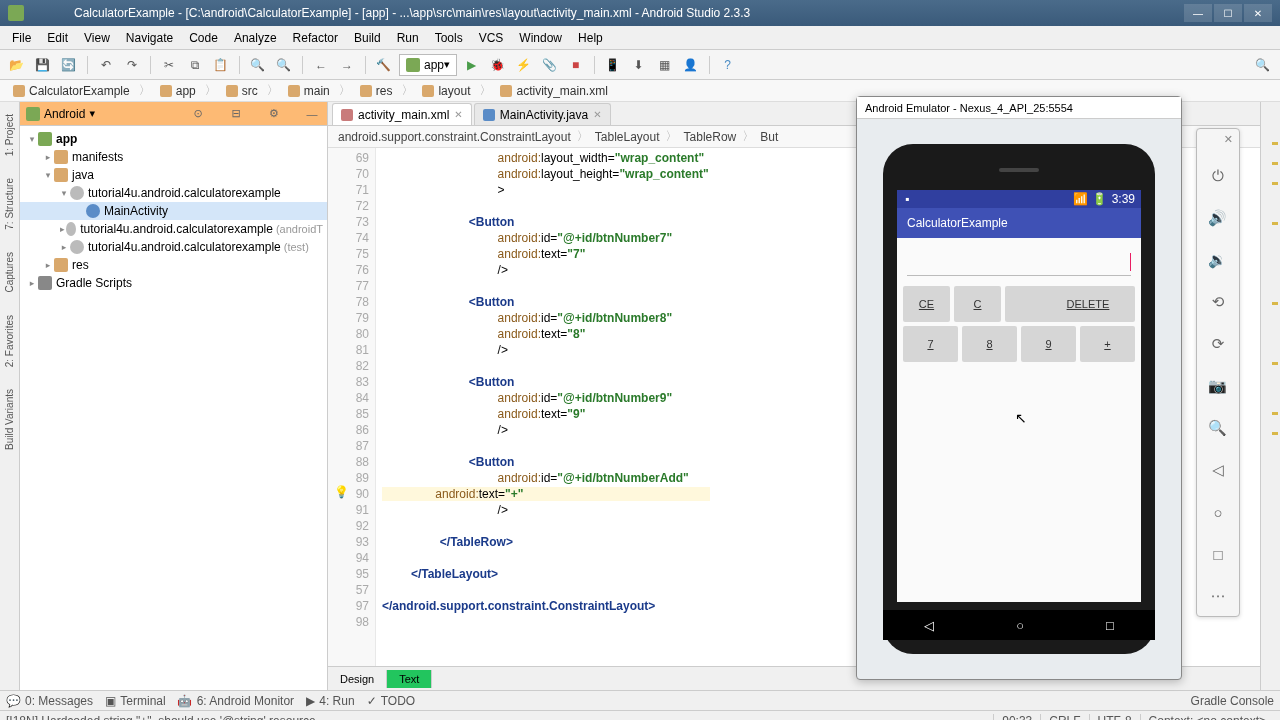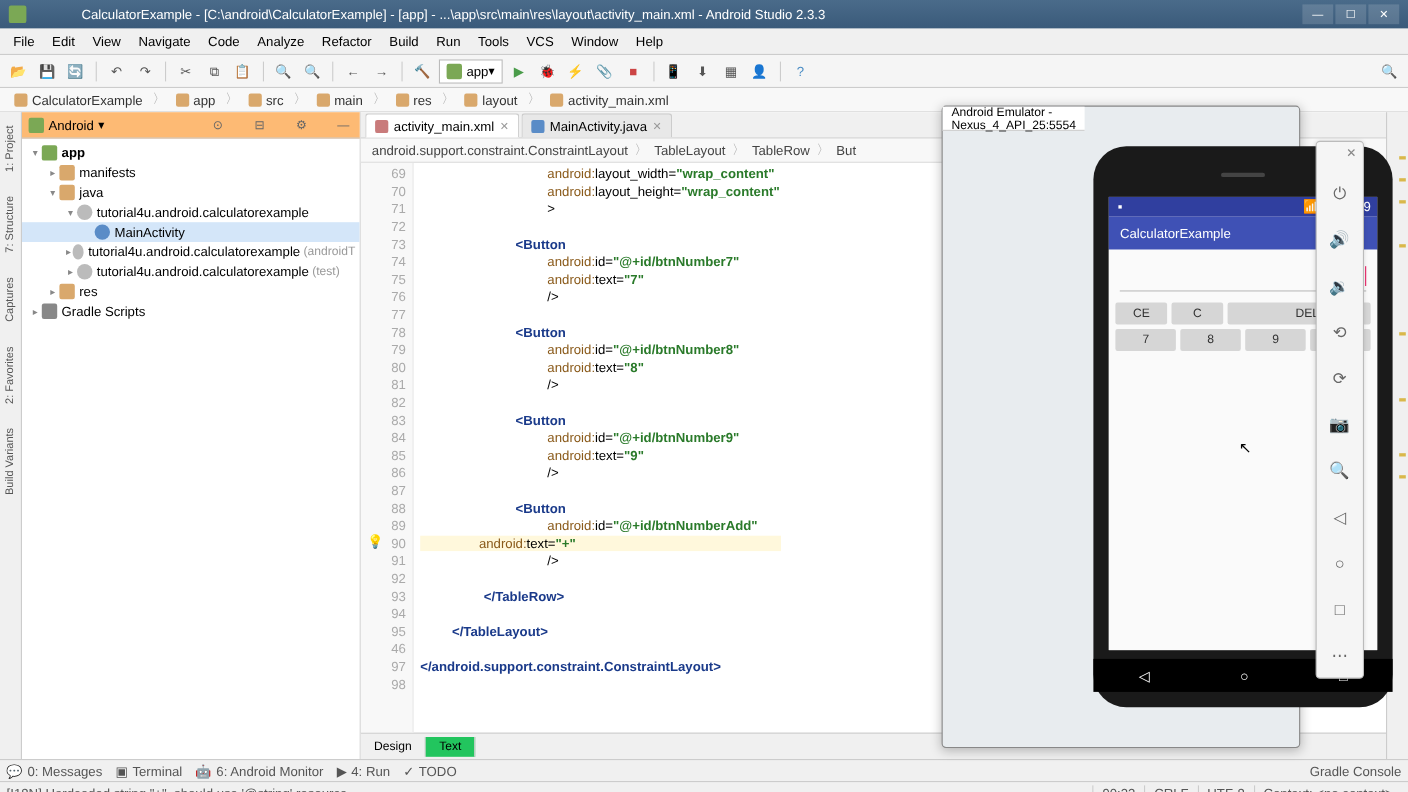--- a/index.html
+++ b/index.html
@@ -77,34 +77,34 @@
 .edbottom { height: 24px; background: #f0f0f0; border-top: 1px solid #ccc; display: flex; align-items: center; }
 .edbottom .btab { padding: 3px 12px; font-size: 11px; border-right: 1px solid #ccc; }
 .edbottom .btab.active { background: #22c55e; }
 
 
 .rightstrip { width: 20px; background: #f0f0f0; border-left: 1px solid #ccc; position: relative; }
 .rightstrip .marker { position: absolute; right: 2px; width: 6px; height: 3px; background: #d9b84a; }
 
 
 .emulator { position: absolute; left: 856px; top: 96px; width: 326px; height: 584px; background: #e8ecef; border: 1px solid #888; border-radius: 4px; box-shadow: 0 2px 10px rgba(0,0,0,0.25); display: flex; }
-.emulator .emumain { flex: 1; display: flex; }
+.emulator .emumain { flex: 1; display: flex; flex-direction: column; }
 .emulator .emutitle { height: 22px; background: #fff; border-bottom: 1px solid #ccc; display: flex; align-items: center; padding: 0 8px; font-size: 11px; }
 .emulator .phonewrap { flex: 1; display: flex; align-items: center; justify-content: center; padding: 8px; }
 .emulator .phone { width: 272px; height: 510px; background: #1a1a1a; border-radius: 30px; padding: 46px 14px 52px 14px; position: relative; }
 .emulator .phone .speaker { position: absolute; top: 24px; left: 50%; transform: translateX(-50%); width: 40px; height: 4px; background: #444; border-radius: 2px; }
 .emulator .screen { width: 100%; height: 100%; background: #fff; display: flex; flex-direction: column; }
 .emulator .statusbar { height: 18px; background: #303f9f; color: #fff; display: flex; align-items: center; justify-content: flex-end; padding: 0 6px; font-size: 9px; gap: 4px; }
 .emulator .statusbar .lefticon { margin-right: auto; margin-left: 2px; }
 .emulator .appbar { height: 30px; background: #3f51b5; color: #fff; display: flex; align-items: center; padding: 0 10px; font-size: 13px; font-weight: 500; }
 .emulator .appbody { flex: 1; background: #fafafa; padding: 10px 6px; }
 .emulator .dispfield { height: 28px; border-bottom: 1px solid #bbb; margin: 0 4px 10px 4px; display: flex; align-items: center; justify-content: flex-end; }
 .emulator .cursor { width: 1px; height: 18px; background: #e91e63; }
 .emulator .calcrow { display: flex; gap: 4px; margin-bottom: 4px; }
-.emulator .calcbtn { flex: 1; height: 20px; background: #d6d6d6; color: #333; display: flex; align-items: center; justify-content: center; font-size: 11px; border-radius: 2px; }
+.emulator .calcbtn { flex: 1; height: 36px; background: #d6d6d6; color: #333; display: flex; align-items: center; justify-content: center; font-size: 11px; border-radius: 2px; text-decoration: underline; }
 .emulator .calcbtn.wide { flex: 2; padding-left: 36px; }
 .emulator .navbtns { position: absolute; bottom: 14px; left: 0; right: 0; height: 30px; background: #000; display: flex; align-items: center; justify-content: space-around; }
 .emulator .navbtns .nbtn { color: #fff; font-size: 13px; }
 .emulator .cursor-arrow { position: absolute; left: 132px; top: 266px; font-size: 14px; color: #000; pointer-events: none; }
 
 
 .emuside { position: absolute; left: 1196px; top: 128px; width: 44px; background: #f5f5f5; border: 1px solid #bbb; border-radius: 4px; padding: 8px 0; display: flex; flex-direction: column; align-items: center; gap: 18px; box-shadow: 0 1px 4px rgba(0,0,0,0.15); }
 .emuside .esbtn { width: 24px; height: 24px; color: #666; display: flex; align-items: center; justify-content: center; font-size: 15px; }
 .emuside .esclose { align-self: flex-end; margin-right: 6px; margin-top: -4px; font-size: 11px; color: #888; }
 
@@ -322,21 +322,21 @@
           <div>86</div>
           <div>87</div>
           <div>88</div>
           <div>89</div>
           <div>90</div>
           <div>91</div>
           <div>92</div>
           <div>93</div>
           <div>94</div>
           <div>95</div>
-          <div>46</div>
+          <div>57</div>
           <div>97</div>
           <div>98</div>
         <div class="bulb" style="top:336px">💡</div>
       </div>
       <div class="code">                <span class="attr">android:</span><span>layout_width=</span><span class="str">"wrap_content"</span>
                 <span class="attr">android:</span><span>layout_height=</span><span class="str">"wrap_content"</span>
                 <span>&gt;</span>
 
             <span class="kw">&lt;Button</span>
                 <span class="attr">android:</span><span>id=</span><span class="str">"@+id/btnNumber7"</span>

